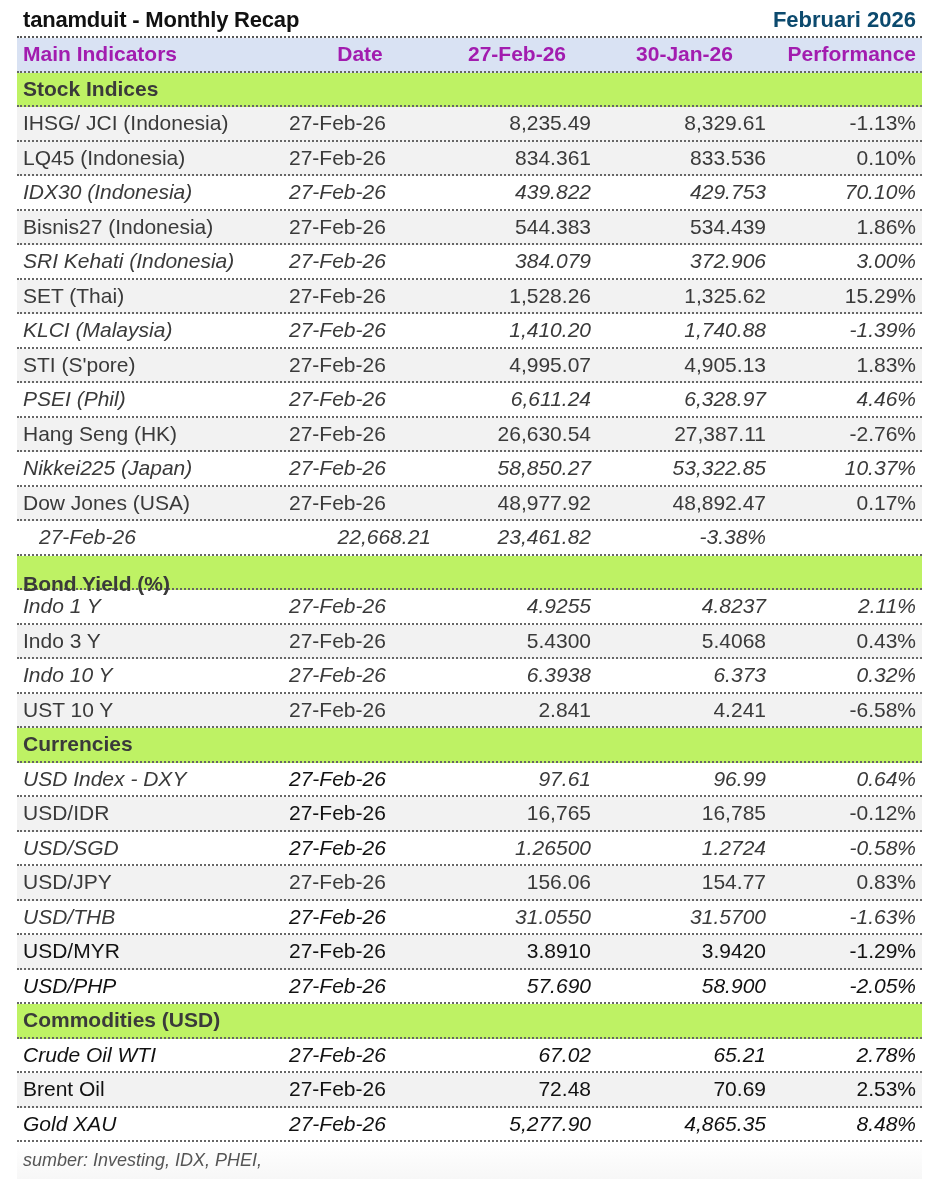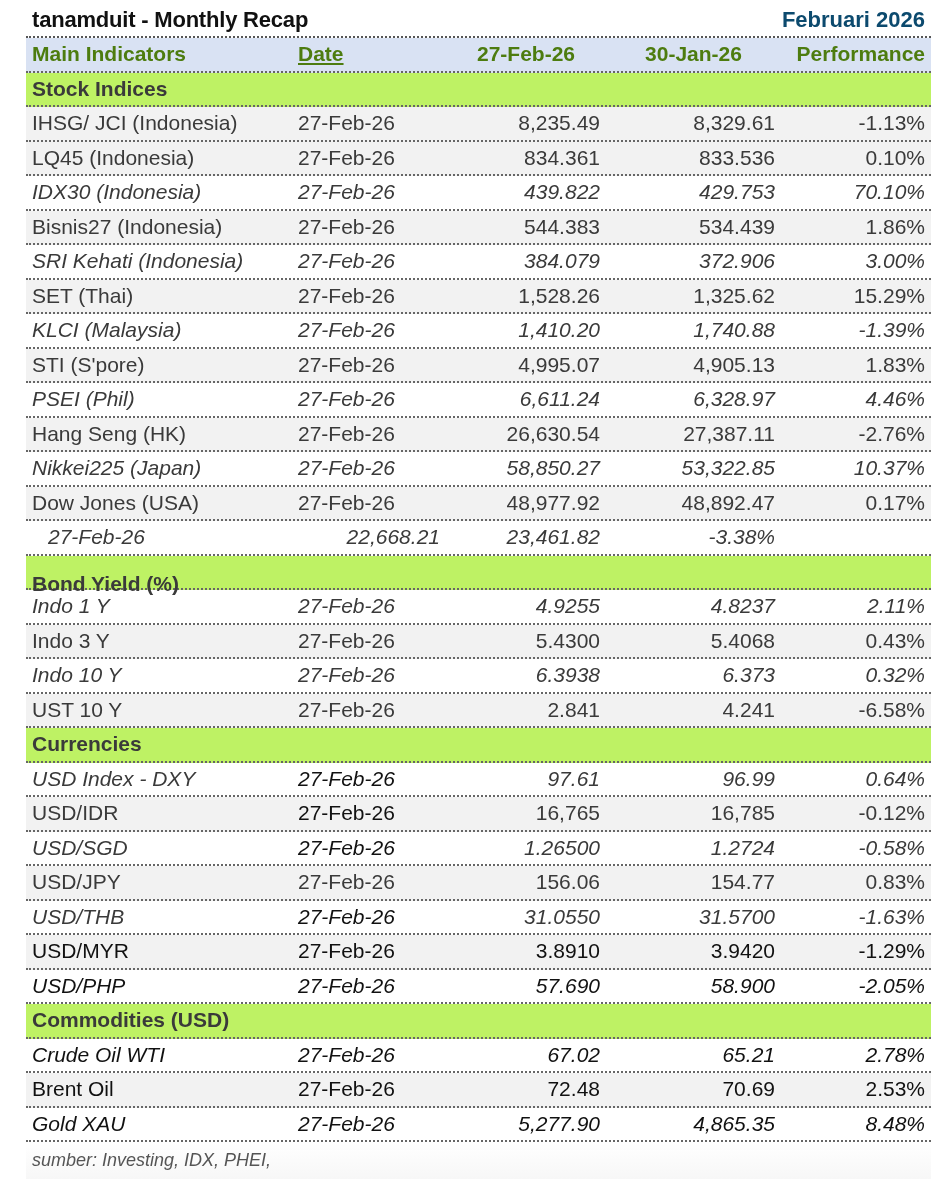--- a/index.html
+++ b/index.html
@@ -1,39 +1,39 @@
 <!DOCTYPE html>
 <html><head>
 <meta charset="utf-8">
 <style>
   html, body { margin: 0; padding: 0; background: #ffffff; }
   body {
     width: 940px; height: 1180px; overflow: hidden;
     font-family: "Liberation Sans", "DejaVu Sans", sans-serif;
     color: #3a3a3a;
   }
-  .sheet { position: absolute; left: 26px; top: 0; width: 905px; }
+  .sheet { position: absolute; left: 17px; top: 0; width: 905px; }
   .title-row {
     height: 38px; display: flex; justify-content: space-between; align-items: flex-end;
     padding: 0 6px 3px 6px; box-sizing: border-box;
     border-bottom: 2px dotted #555;
   }
   .title { font-weight: bold; font-size: 22px; color: #111; letter-spacing: -0.2px; }
   .period { font-weight: bold; font-size: 22px; color: #0c4a6e; }
   .row {
     display: grid;
     grid-template-columns: 250px 170px 160px 175px 150px;
     height: 34.5px; align-items: center;
     border-bottom: 2px dotted #666;
     box-sizing: border-box;
     font-size: 21px;
   }
   .row > div { padding: 0 6px; white-space: nowrap; overflow: hidden; }
-  .hdr { background: #d9e2f3; font-weight: bold; color: #4d7c0f; }
-  .hdr .c-date { text-align: left; padding-left: 22px; text-decoration: underline; }
+  .hdr { background: #d9e2f3; font-weight: bold; color: #a21caf; }
+  .hdr .c-date { text-align: center; padding-left: 22px; }
   .hdr .c-num { text-align: center; }
   .hdr .c-perf { text-align: right; }
   .sec { background: #bef264; font-weight: bold; color: #3a3a3a; }
   .d-white { background: #ffffff; font-style: italic; }
   .d-gray { background: #f2f2f2; }
   .c-name { text-align: left; }
   .c-date { text-align: left; padding-left: 22px !important; }
   .c-num { text-align: right; }
   .c-perf { text-align: right; }
   .dark { color: #111; }

